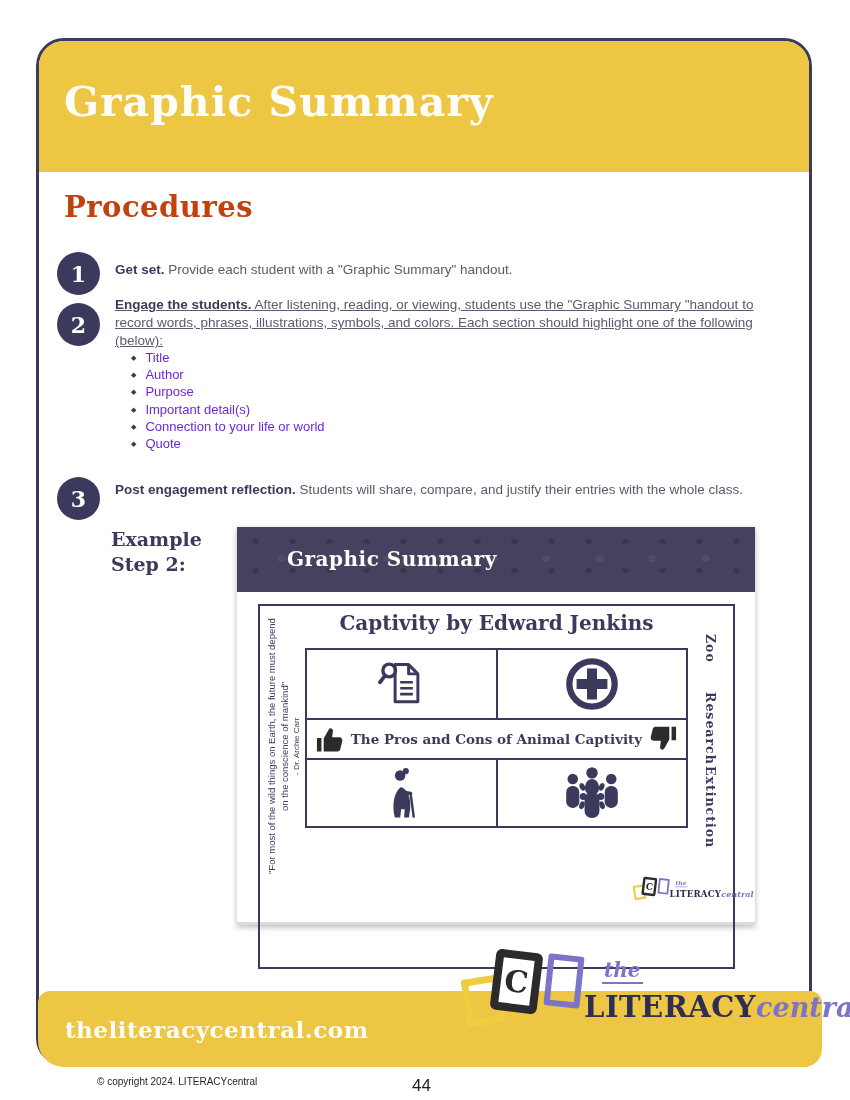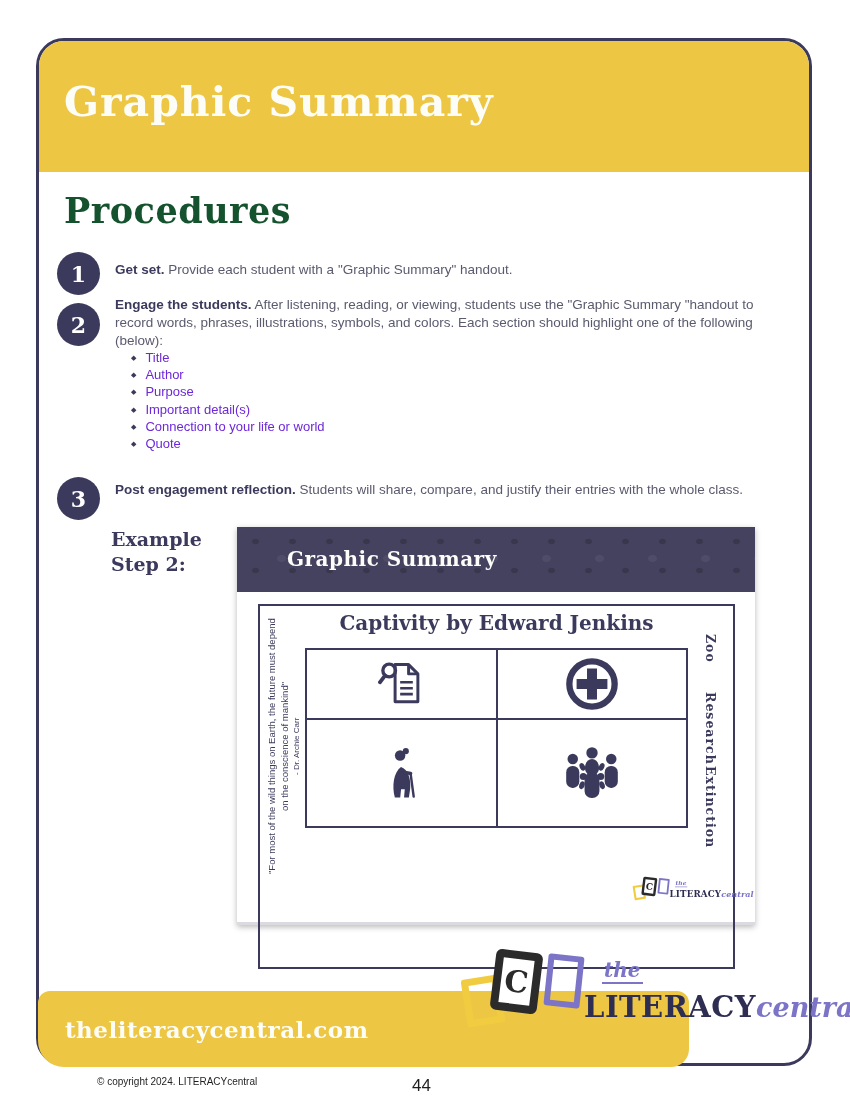--- a/index.html
+++ b/index.html
@@ -17,22 +17,22 @@
     position:absolute;left:39px;top:41px;width:770px;height:131px;
     background:#EDC644;border-radius:25px 25px 0 0;
   }
   .page-title{
     position:absolute;left:64px;top:78px;
     font-family:"DejaVu Serif",serif;font-weight:700;font-size:41px;
     color:#FDFDF8;letter-spacing:1px;
   }
   .section-heading{
     position:absolute;left:64px;top:190px;
-    font-family:"DejaVu Serif",serif;font-weight:700;font-size:35px;
-    color:#14532d;letter-spacing:0.5px;
+    font-family:"DejaVu Serif",serif;font-weight:700;font-size:29px;
+    color:#c2410c;letter-spacing:0.5px;
   }
   
   .step-circle{
     position:absolute;width:43px;height:43px;border-radius:50%;
     background:#3B3A5D;color:#ffffff;display:flex;align-items:center;justify-content:center;
     font-family:"DejaVu Serif",serif;font-weight:700;font-size:22px;
   }
   .step-text{
     position:absolute;left:115px;font-size:13.5px;line-height:1.34;color:#5A5A6E;
   }
@@ -124,21 +124,21 @@
     border-bottom:2px solid #7B74C7;padding:0 2px 0 2px;
   }
   .logo-wordmark{position:absolute;left:122px;top:40px;white-space:nowrap;}
   .logo-literacy{font-family:"DejaVu Serif",serif;font-weight:700;font-size:29px;color:#2E2D52;letter-spacing:0.5px;}
   .logo-central{font-family:"DejaVu Serif",serif;font-style:italic;font-weight:700;font-size:27px;color:#7B74C7;}
   .logo-big{position:absolute;left:462px;top:950px;}
   .logo-small-wrap{position:absolute;left:396px;top:350px;width:110px;height:36px;}
   .logo-small-wrap .logo{transform:scale(0.30);transform-origin:top left;}
   
   .footer-band{
-    position:absolute;left:38px;top:991px;width:651px;height:76px;background:#EDC644;
+    position:absolute;left:38px;top:991px;width:784px;height:76px;background:#EDC644;
     border-radius:12px 12px 18px 26px;display:flex;align-items:center;
   }
   .footer-url{
     margin-left:27px;font-family:"DejaVu Serif",serif;font-weight:700;font-size:23px;
     color:#FDFDF8;letter-spacing:0.5px;
   }
   .copyright{position:absolute;left:97px;top:1076px;font-size:10px;color:#1F1F1F;}
   .page-number{position:absolute;left:412px;top:1076px;font-size:17px;color:#1F1F1F;}
   .icon-svg{display:block;}
 </style>
@@ -153,21 +153,21 @@
 <div class="step-circle" style="left:57px;top:252px;">
   <span>1</span>
 </div>
 <div class="step-text" style="top:261px;width:660px;">
   <span class="step-lead">Get set.</span><span> Provide each student with a "Graphic Summary" handout.</span>
 </div>
 
 <div class="step-circle" style="left:57px;top:303px;">
   <span>2</span>
 </div>
-<div class="step-text" style="top:296px;width:662px;">
+<div class="step-text" style="top:296px;width:662px;text-decoration:underline;">
   <span class="step-lead">Engage the students.</span><span> After listening, reading, or viewing, students use the  "Graphic Summary "handout to record words, phrases, illustrations, symbols, and colors. Each section should highlight one of the following (below):</span>
 </div>
 <ul class="bullet-list">
   <li>Title</li>
   <li>Author</li>
   <li>Purpose</li>
   <li>Important detail(s)</li>
   <li>Connection to your life or world</li>
   <li>Quote</li>
 </ul>
@@ -211,20 +211,31 @@
           </svg>
         </div>
         <div class="gs-cell">
           <svg class="icon-svg" width="58" height="58" viewBox="0 0 64 64">
             <circle cx="32" cy="32" r="25" fill="none" stroke="#3B3A5D" stroke-width="7"></circle>
             <path d="M26.5 15 h11 v11.5 H49 v11 H37.5 V49 h-11 V37.5 H15 v-11 h11.5 Z" fill="#3B3A5D"></path>
           </svg>
         </div>
       </div>
 
+      <div class="gs-row gs-row-mid">
+        <svg class="icon-svg" width="36" height="36" viewBox="0 0 64 64">
+          <path fill="#2B2B2B" d="M7 30 h8 v24 H7 z M19 54 V31 L28 15 c2 -3.5 7.5 -2 7.5 2.5 L34 29 h13 c3.5 0 5.8 3.2 5 6.5 L48.5 50 c-0.8 3 -3.2 4 -6 4 Z"></path>
+        </svg>
+        <div class="pros-cons-text">The Pros and Cons of Animal Captivity</div>
+        <svg class="icon-svg" width="36" height="36" viewBox="0 0 64 64">
+          <g transform="rotate(180 32 32)">
+            <path fill="#2B2B2B" d="M7 30 h8 v24 H7 z M19 54 V31 L28 15 c2 -3.5 7.5 -2 7.5 2.5 L34 29 h13 c3.5 0 5.8 3.2 5 6.5 L48.5 50 c-0.8 3 -3.2 4 -6 4 Z"></path>
+          </g>
+        </svg>
+      </div>
 
       <div class="gs-row gs-row-bot">
         <div class="gs-cell gs-cell-left">
           <svg class="icon-svg" width="56" height="56" viewBox="0 0 64 64">
             <g fill="#3B3A5D">
               <circle cx="31" cy="12" r="6"></circle>
               <circle cx="37.5" cy="7" r="3.5"></circle>
               <path d="M25 60 c-3.5 -13 -1.5 -29 7 -35 c8 3 11.5 13 10.5 25 l-1.5 10 h-5.5 l0.8 -9.5 h-4.2 l-1 9.5 z"></path>
             </g>
             <path d="M35 31 l8 1.5" stroke="#3B3A5D" stroke-width="4" stroke-linecap="round" fill="none"></path>

